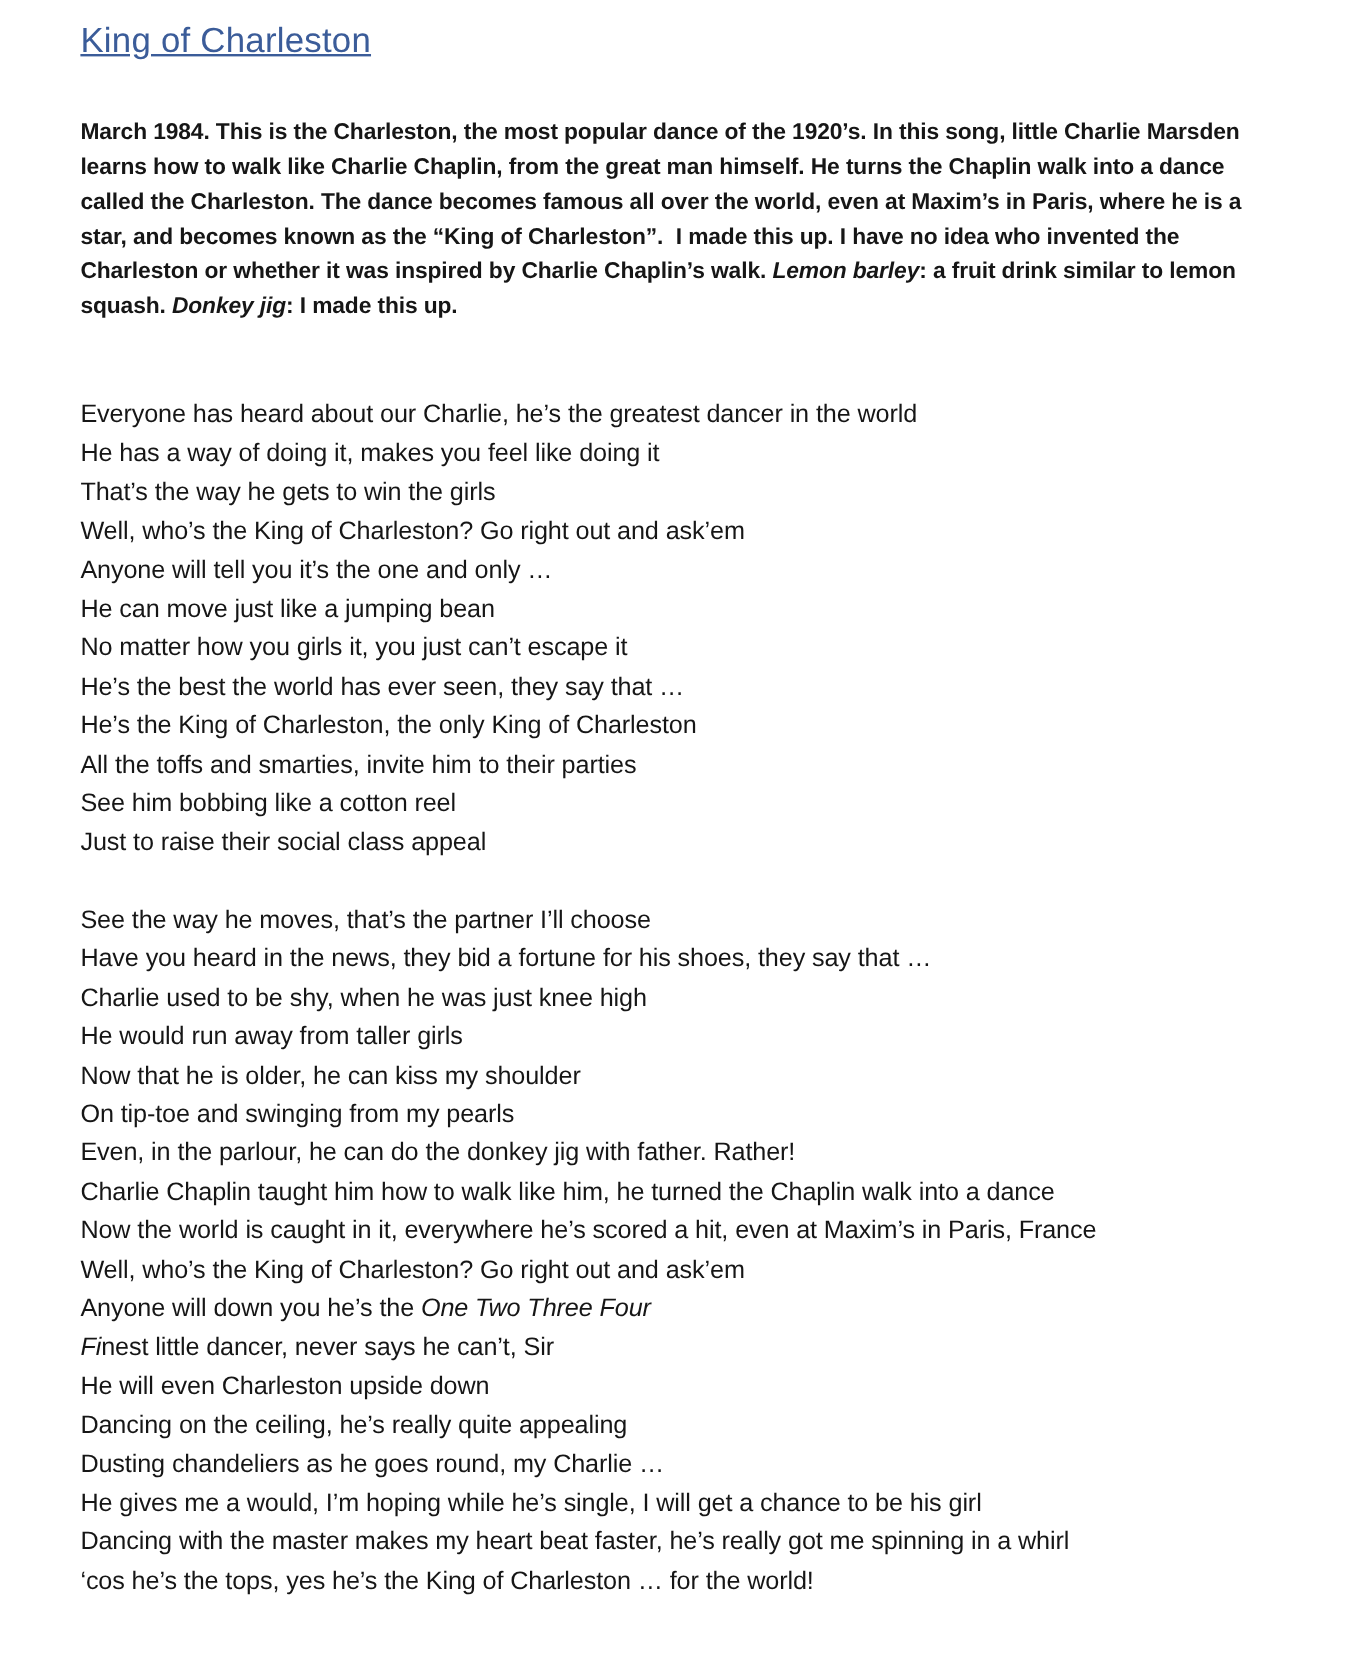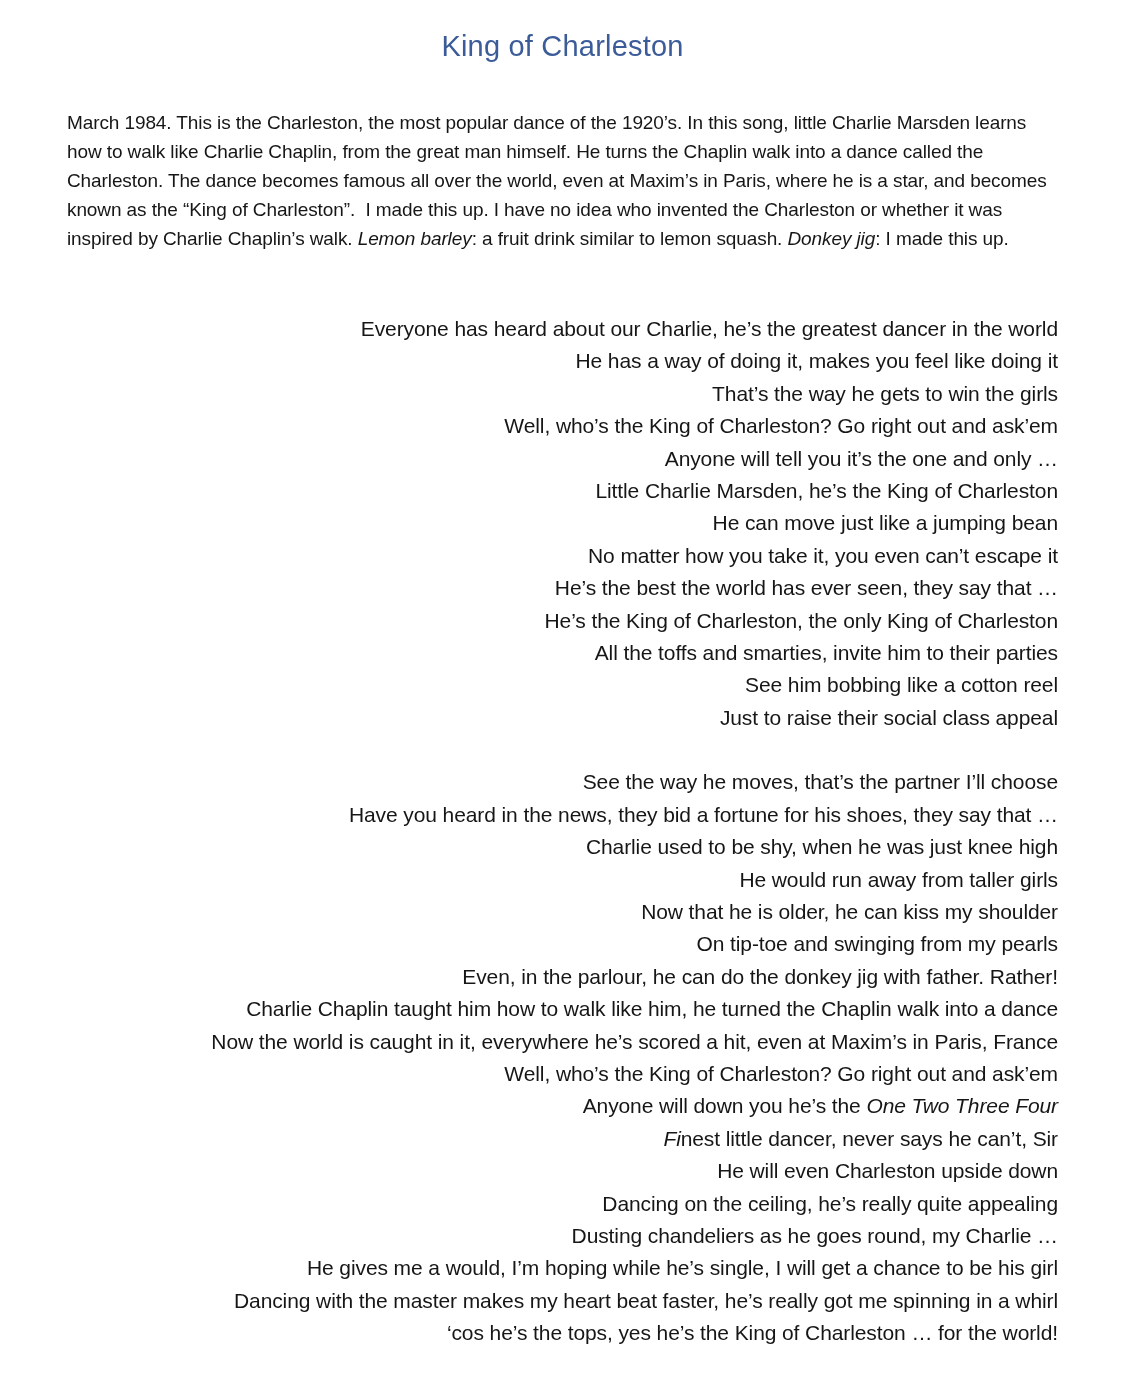--- a/index.html
+++ b/index.html
@@ -15,42 +15,44 @@
     overflow: hidden;
   }
   .page {
     box-sizing: border-box;
     width: 1125px;
     height: 1386px;
     padding: 16px 67px 0 67px;
     background: #ffffff;
   }
   .doc-title {
-    margin: 12px;
-    text-align: center;
+    margin: 0;
+    text-align: left;
     font-size: 29px;
     line-height: 36px;
     font-weight: 400;
     letter-spacing: 0.2px;
+    text-decoration: underline;
   }
   .intro {
     margin: 44px 0 0 0;
     font-size: 19px;
     line-height: 29px;
     letter-spacing: -0.1px;
     white-space: pre-wrap;
     text-align: left;
+    font-weight: bold;
   }
   .intro em, .lyrics em {
     font-style: italic;
     font-weight: inherit;
   }
   .lyrics {
     margin-top: 60px;
-    text-align: right;
+    text-align: left;
     font-size: 21px;
     line-height: 32.4px;
     letter-spacing: -0.1px;
   }
   .stanza + .stanza {
     margin-top: 32px;
   }
   .line {
     white-space: nowrap;
   }
@@ -63,23 +65,22 @@
 
   <p class="intro"><span>March 1984. This is the Charleston, the most popular dance of the 1920’s. In this song, little Charlie Marsden learns how to walk like Charlie Chaplin, from the great man himself. He turns the Chaplin walk into a dance called the Charleston. The dance becomes famous all over the world, even at Maxim’s in Paris, where he is a star, and becomes known as the “King of Charleston”.  I made this up. I have no idea who invented the Charleston or whether it was inspired by Charlie Chaplin’s walk. </span><em>Lemon barley</em><span>: a fruit drink similar to lemon squash. </span><em>Donkey jig</em><span>: I made this up.</span></p>
 
   <div class="lyrics">
       <div class="stanza">
         <div class="line"><span>Everyone has heard about our Charlie, he’s the greatest dancer in the world</span></div>
         <div class="line"><span>He has a way of doing it, makes you feel like doing it</span></div>
         <div class="line"><span>That’s the way he gets to win the girls</span></div>
         <div class="line"><span>Well, who’s the King of Charleston? Go right out and ask’em</span></div>
         <div class="line"><span>Anyone will tell you it’s the one and only …</span></div>
-        <div class="line"><span>Little Charlie Marsden, he’s the King of Charleston</span></div>
         <div class="line"><span>He can move just like a jumping bean</span></div>
-        <div class="line"><span>No matter how you take it, you even can’t escape it</span></div>
+        <div class="line"><span>No matter how you girls it, you just can’t escape it</span></div>
         <div class="line"><span>He’s the best the world has ever seen, they say that …</span></div>
         <div class="line"><span>He’s the King of Charleston, the only King of Charleston</span></div>
         <div class="line"><span>All the toffs and smarties, invite him to their parties</span></div>
         <div class="line"><span>See him bobbing like a cotton reel</span></div>
         <div class="line"><span>Just to raise their social class appeal</span></div>
       </div>
       <div class="stanza">
         <div class="line"><span>See the way he moves, that’s the partner I’ll choose</span></div>
         <div class="line"><span>Have you heard in the news, they bid a fortune for his shoes, they say that …</span></div>
         <div class="line"><span>Charlie used to be shy, when he was just knee high</span></div>

